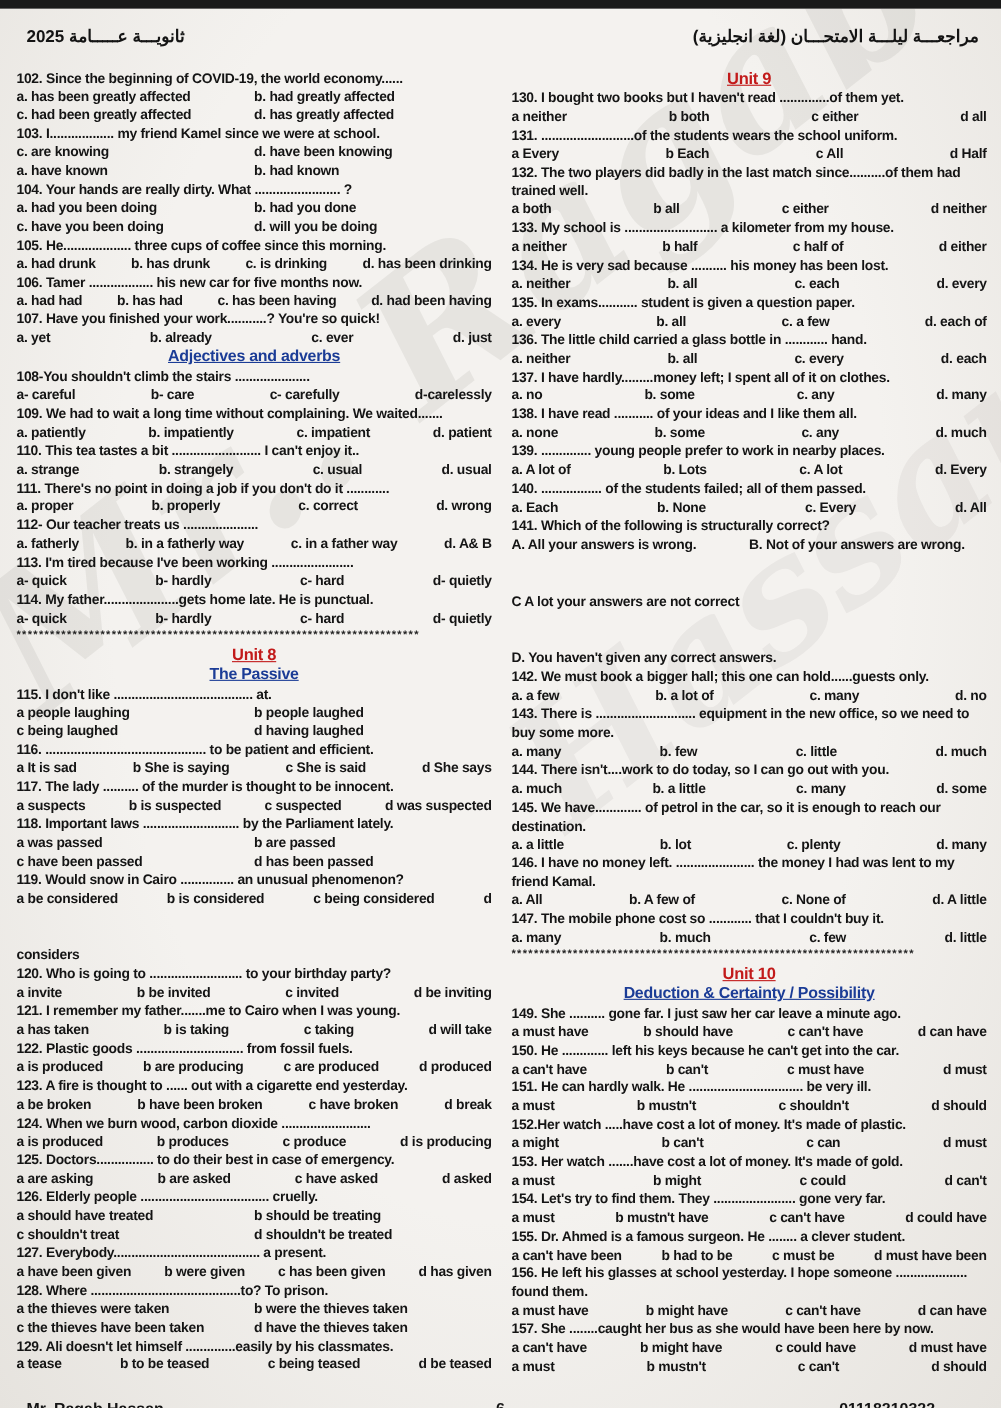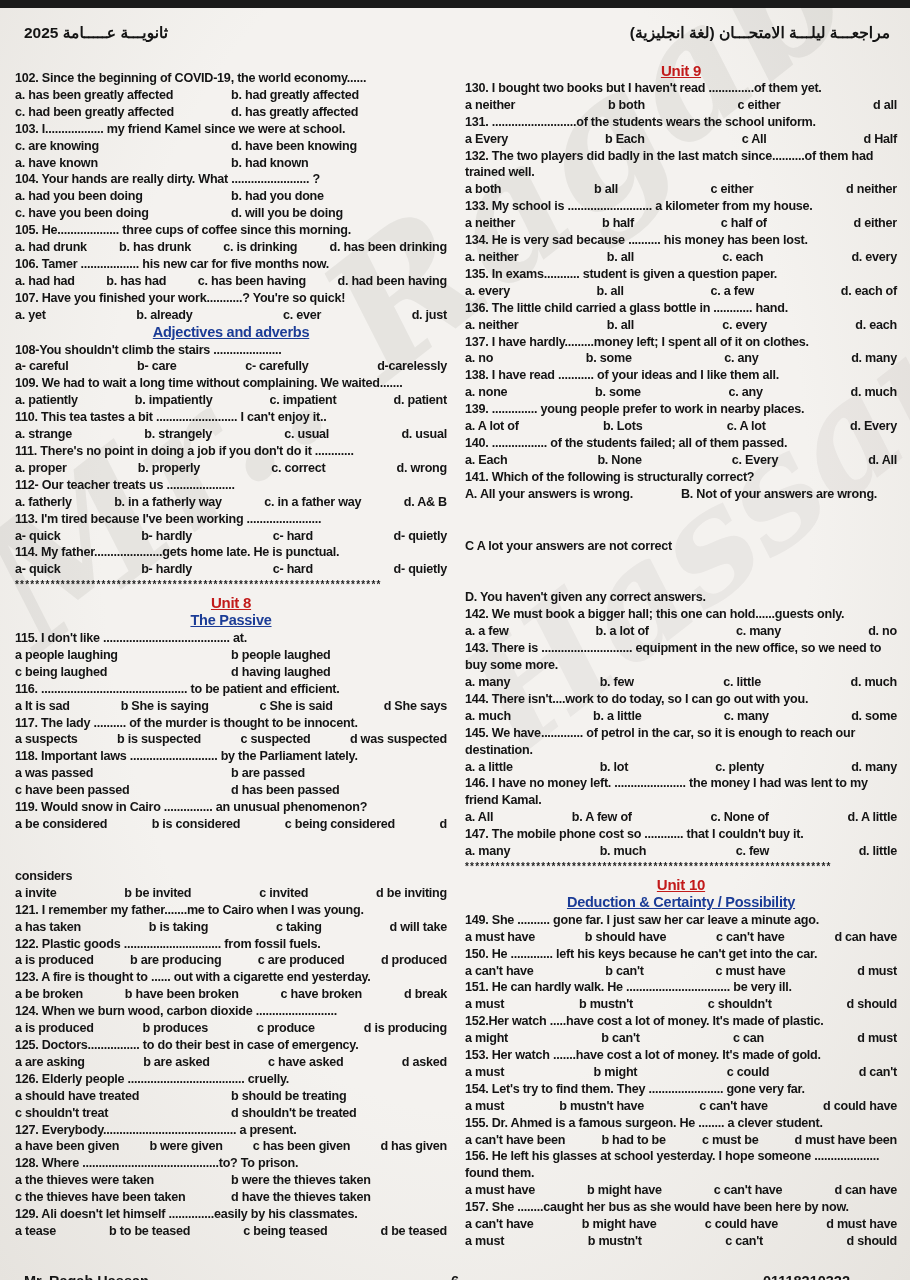--- a/index.html
+++ b/index.html
@@ -292,20 +292,21 @@
             <span class="opt">a be considered</span>
             <span class="opt">b is considered</span>
             <span class="opt">c being considered</span>
             <span class="opt">d</span>
           </div>
           <div class="opt-row n1">
             <span class="opt">considers</span>
           </div>
         </div>
         <div class="q">
+          <div class="q-text">120. Who is going to .......................... to your birthday party?</div>
           <div class="opt-row n4">
             <span class="opt">a invite</span>
             <span class="opt">b be invited</span>
             <span class="opt">c invited</span>
             <span class="opt">d be inviting</span>
           </div>
         </div>
         <div class="q">
           <div class="q-text">121. I remember my father.......me to Cairo when I was young.</div>
           <div class="opt-row n4">

